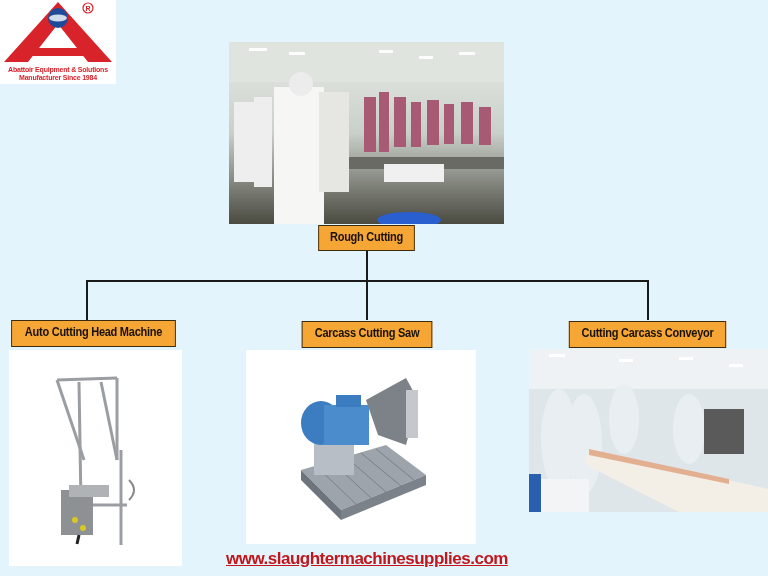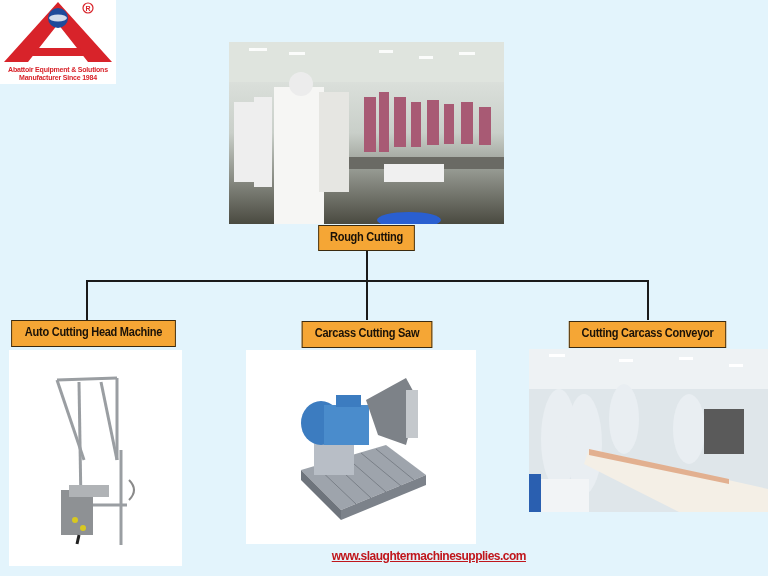--- a/index.html
+++ b/index.html
@@ -12,21 +12,21 @@
   .logo .tag1 { top: 66px; }
   .logo .tag2 { top: 74px; }
 
   .photo { position: absolute; overflow: hidden; }
   .photo svg { display: block; }
 
   .label-box { position: absolute; background: #f5a635; border: 1.5px solid #3a2a10; color: #1a1208; font-weight: bold; font-size: 12px; text-align: center; line-height: 23px; white-space: nowrap; letter-spacing: -0.3px; font-family: "Liberation Sans", sans-serif; transform: scaleX(0.92); transform-origin: center; }
 
   .line { position: absolute; background: #1a1a1a; }
 
-  .footer-link { position: absolute; left: 226px; top: 549px; width: 300px; text-align: right; color: #c0161c; font-weight: bold; font-size: 12px; text-decoration: underline; letter-spacing: -0.5px; font-family: "Liberation Sans", sans-serif; white-space: nowrap; }
+  .footer-link { position: absolute; left: 226px; top: 549px; width: 300px; text-align: left; color: #c0161c; font-weight: bold; font-size: 17px; text-decoration: underline; letter-spacing: -0.5px; font-family: "Liberation Sans", sans-serif; white-space: nowrap; }
   .white-card { position: absolute; background: #ffffff; }
 </style>
 </head>
 <body>
 
 <div class="logo">
   <svg width="116" height="68" viewBox="0 0 116 68">
     <polygon points="58,2 4,62 28,62 58,24 88,62 112,62" fill="#d8232a"></polygon>
     <polygon points="36,48 80,48 84,56 32,56" fill="#d8232a"></polygon>
     <circle cx="58" cy="18" r="10" fill="#1f4a9a"></circle>

